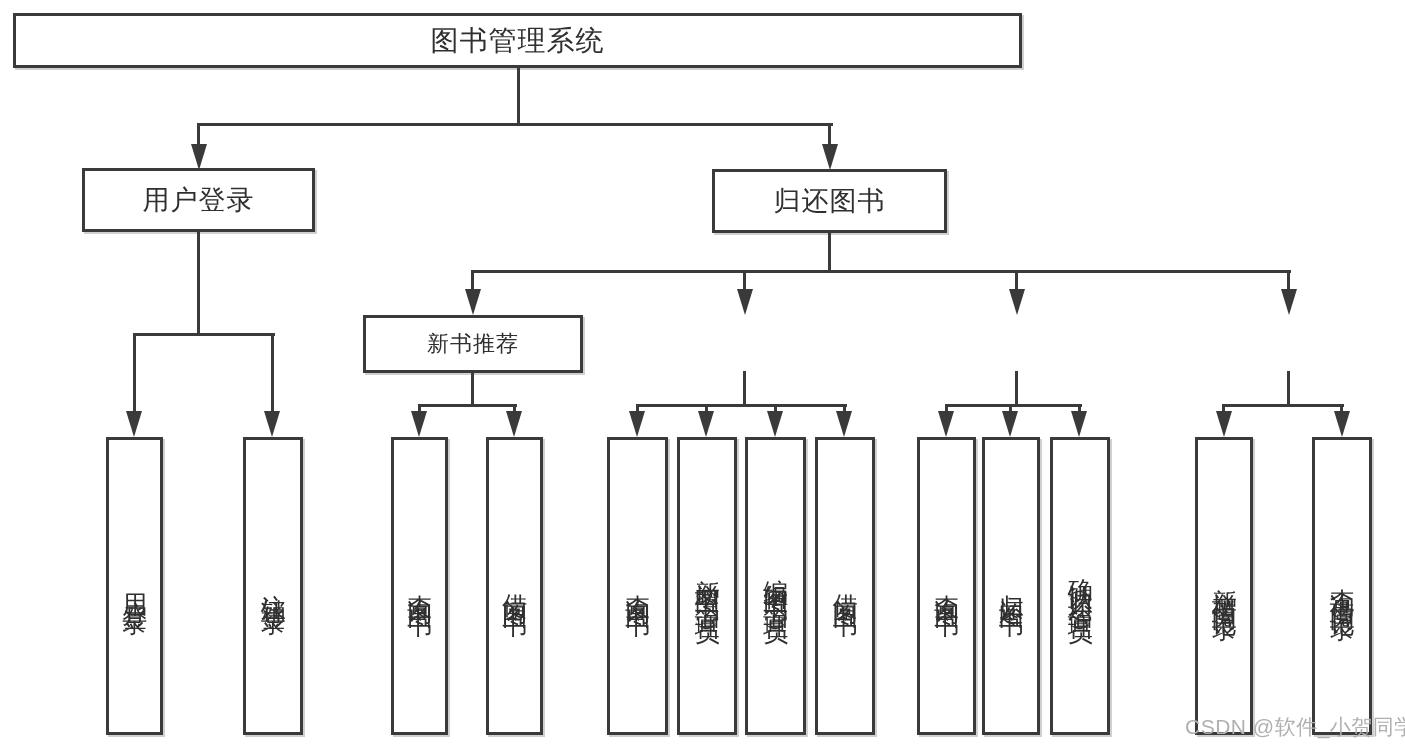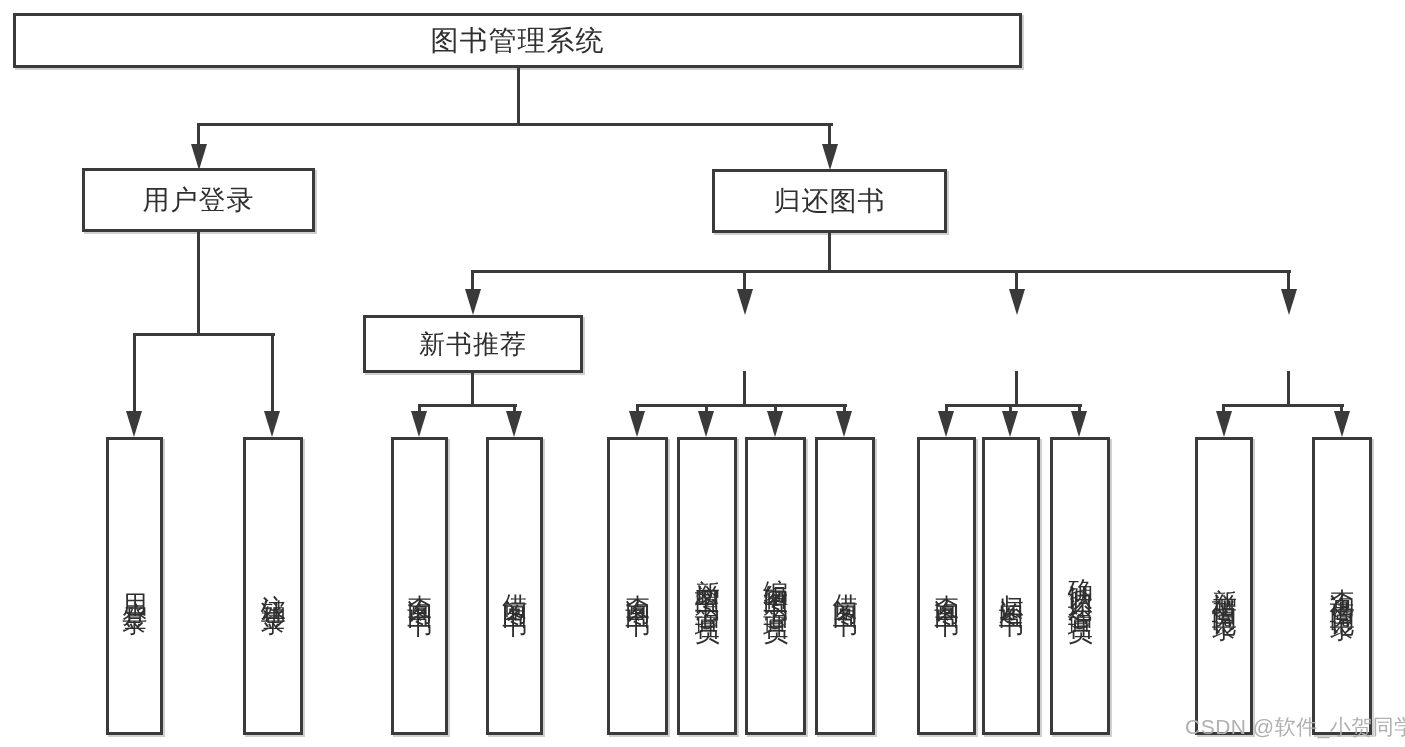--- a/index.html
+++ b/index.html
@@ -7,21 +7,21 @@
     position:relative;width:1405px;height:747px;background:#ffffff;overflow:hidden;
     font-family:"Liberation Sans","DejaVu Sans",sans-serif;color:#2f2f2f;
   }
   .box{
     position:absolute;box-sizing:border-box;background:#ffffff;
     border:3px solid #3a3a3a;box-shadow:2px 2px 0 rgba(150,150,150,0.45);
     display:flex;align-items:center;justify-content:center;
   }
   .h{font-size:27px;letter-spacing:1px;white-space:nowrap;}
   .root{font-size:28px;}
-  .lvl3{font-size:26px;}
+  .lvl3{font-size:22px;}
   .v .vt{
     writing-mode:vertical-rl;text-orientation:mixed;
     font-size:25px;letter-spacing:6px;line-height:1.1;white-space:nowrap;
   }
   .line{position:absolute;background:#3a3a3a;}
   .arrow{
     position:absolute;width:0;height:0;
     border-left:8px solid transparent;border-right:8px solid transparent;
     border-top:26px solid #3a3a3a;
   }

